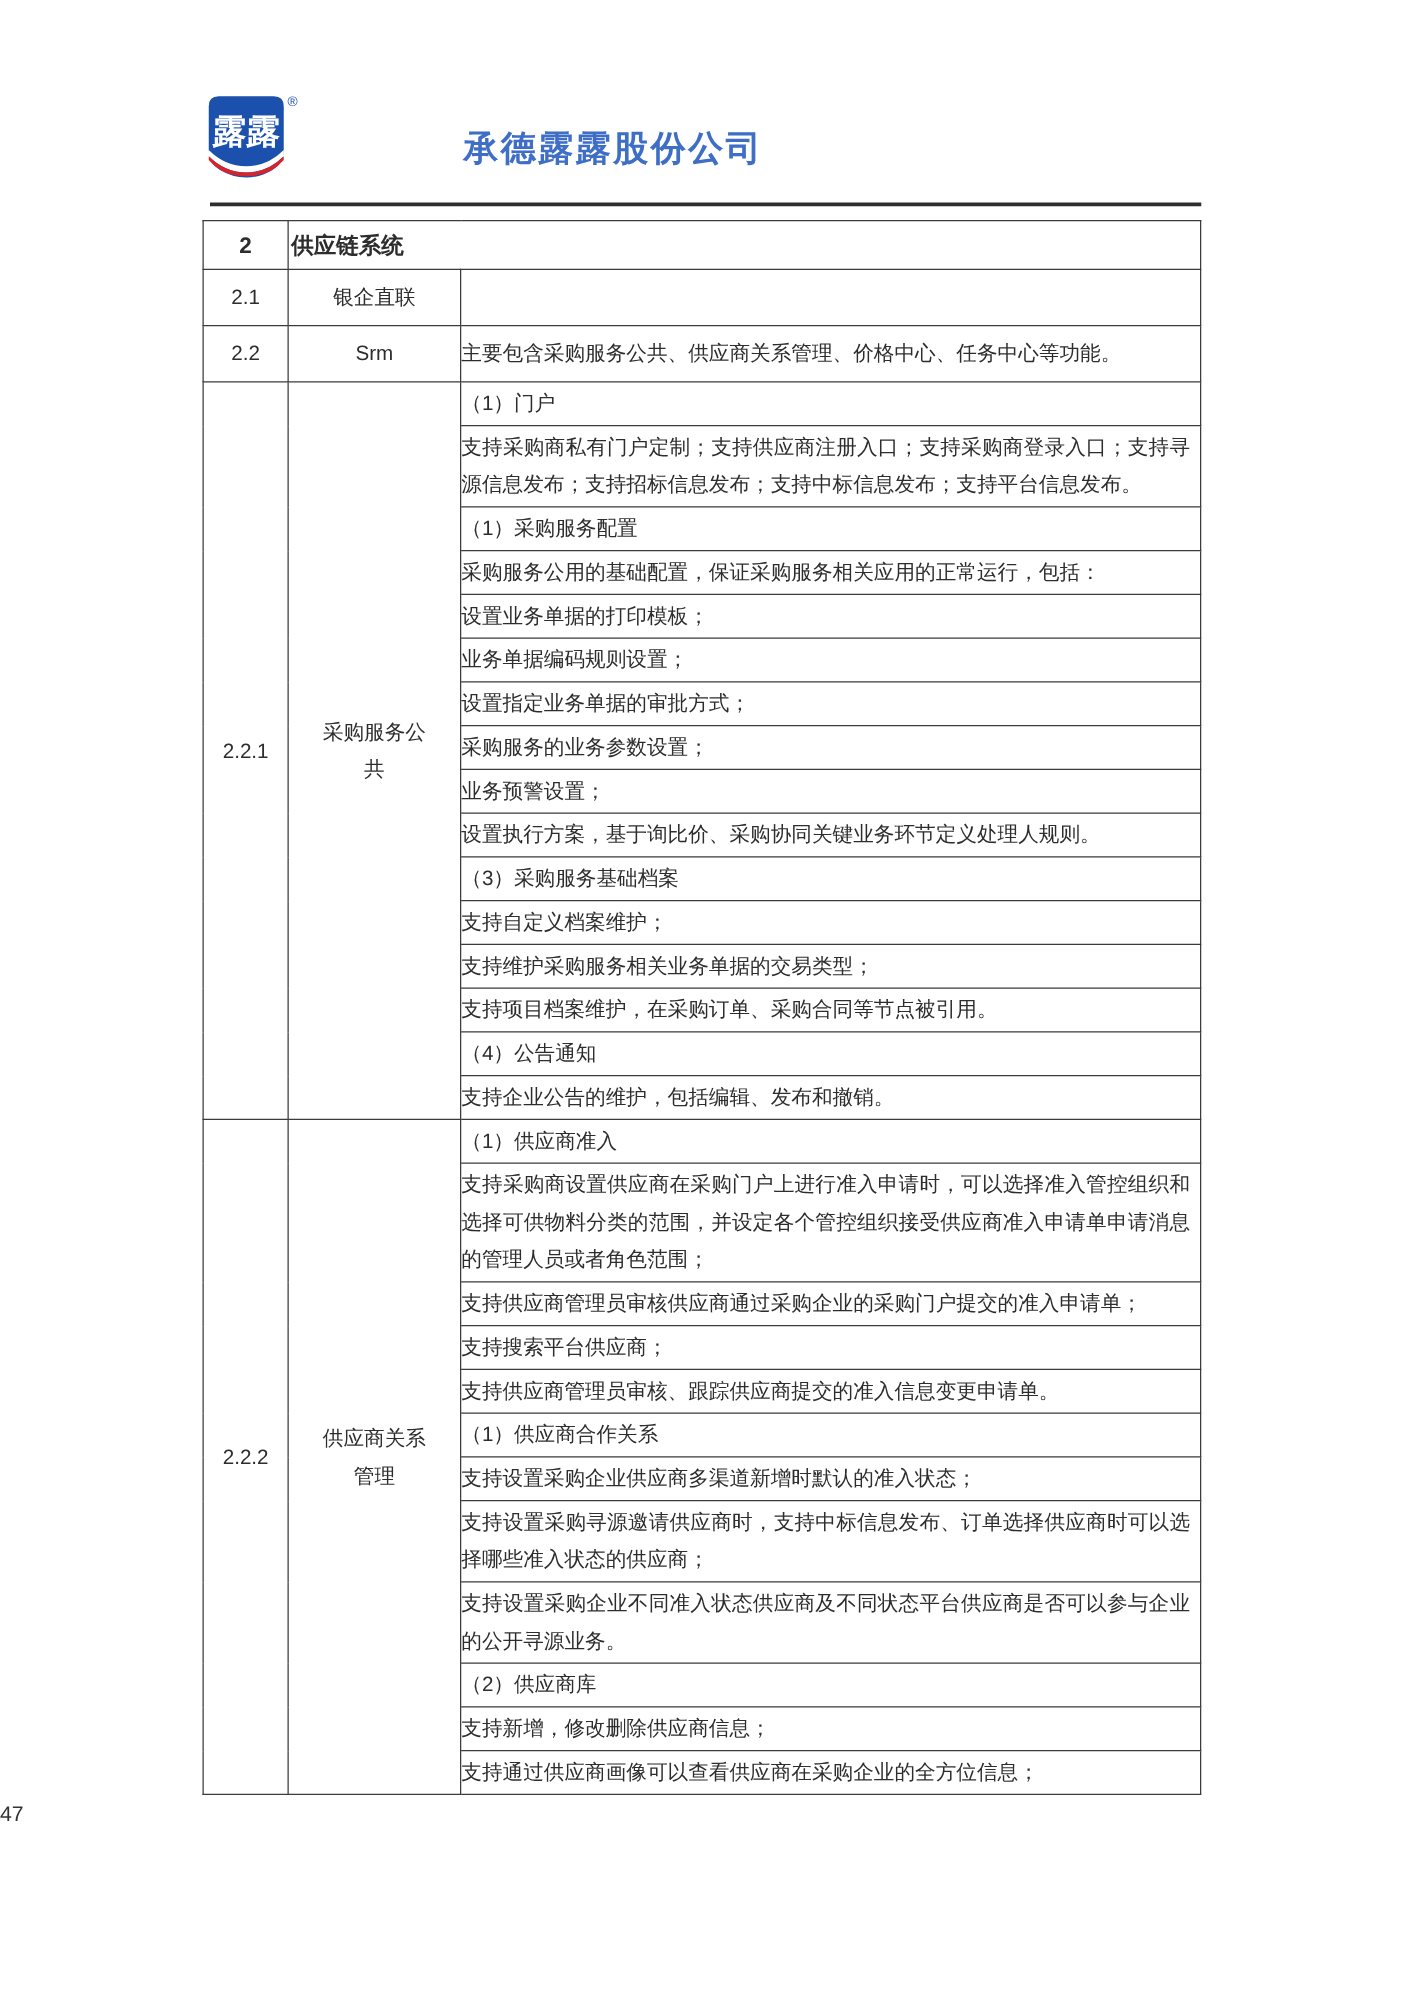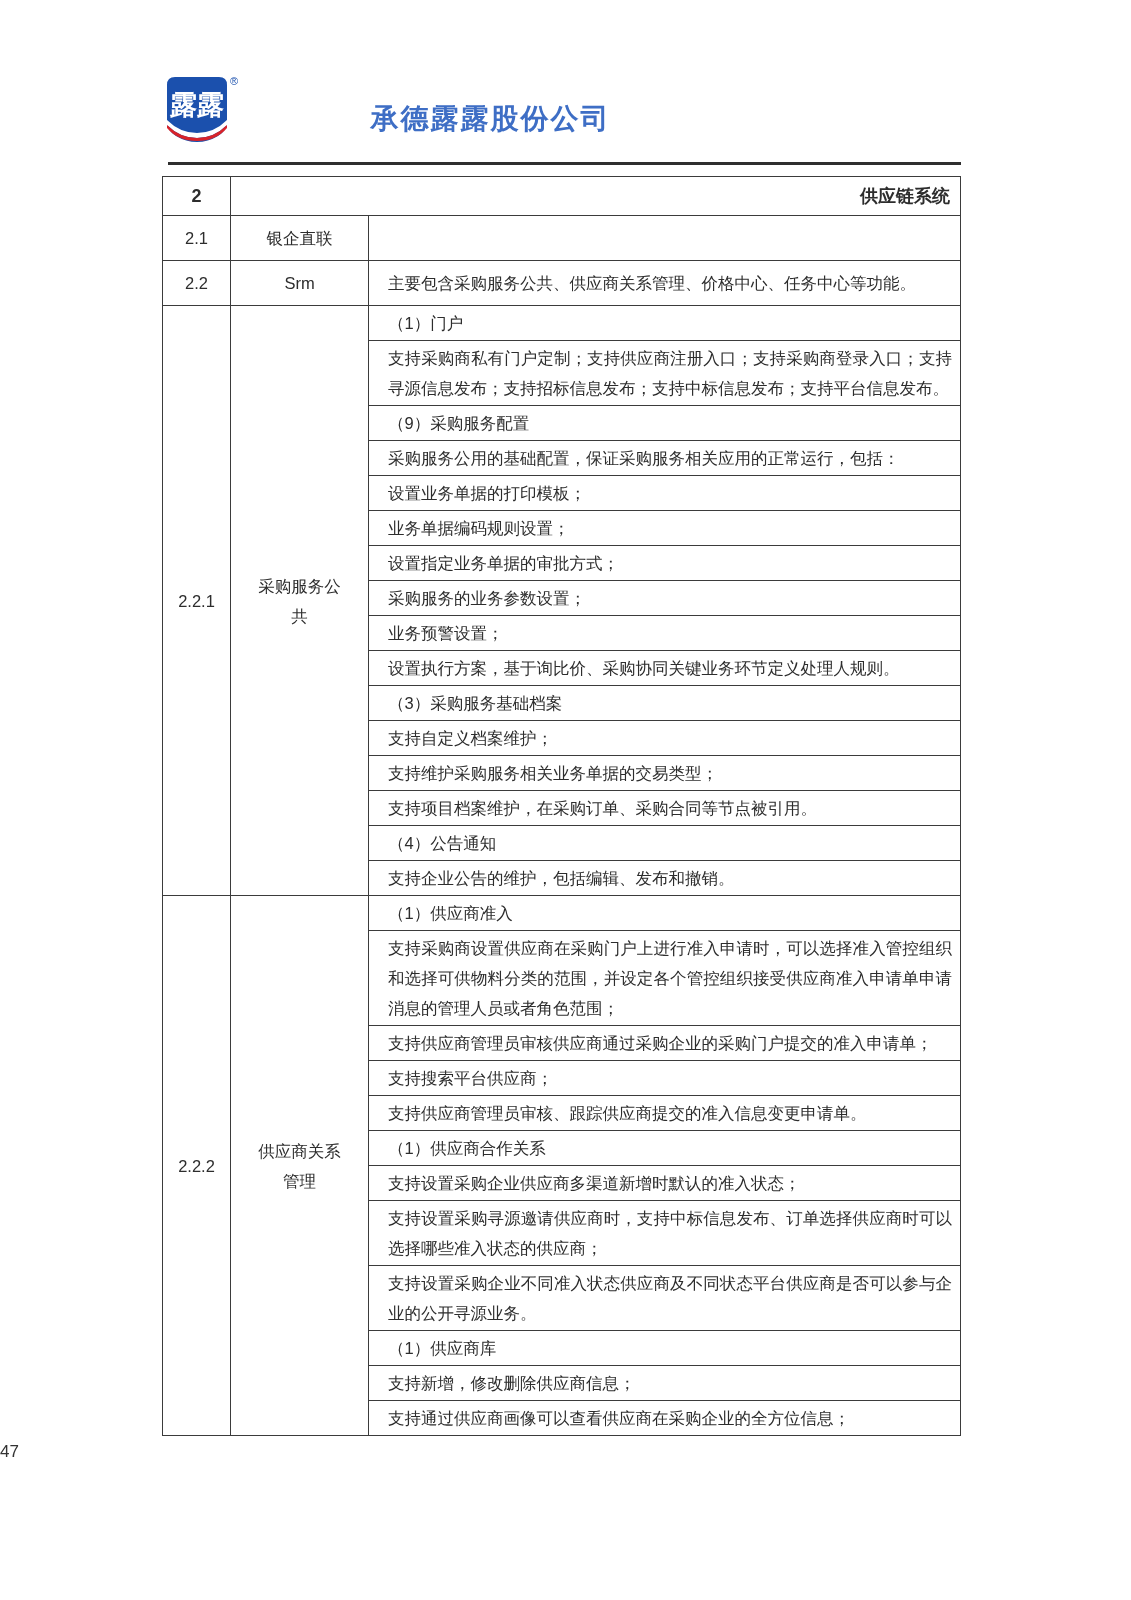--- a/index.html
+++ b/index.html
@@ -33,23 +33,23 @@
   .doc-table td {
     border: 1.5px solid #3b3b3b;
     padding: 2px 10px;
     font-size: 16.5px;
     line-height: 30px;
     vertical-align: middle;
     word-break: break-all;
   }
   .doc-table td.num   { text-align: center; }
   .doc-table td.label { text-align: center; }
-  .doc-table td.content { text-align: justify; padding-left: 19px; padding-right: 8px; }
+  .doc-table td.content { text-align: justify; padding-left: 0; padding-right: 8px; }
   tr.chapter-row td { font-weight: bold; font-size: 18px; padding-top: 4px; padding-bottom: 4px; }
-  tr.chapter-row td.chapter-title { text-align: right; padding-left: 2px; }
+  tr.chapter-row td.chapter-title { text-align: left; padding-left: 2px; }
   tr.simple-row td { padding-top: 7px; padding-bottom: 7px; }
   .label-wrap { max-width: 88px; margin: 0 auto; }
 
   
   .page-number {
     position: absolute; top: 1442px; left: 0; width: 1107px;
     text-align: left; font-size: 17px; color: #333;
   }
 </style>
 </head>
@@ -98,21 +98,21 @@
         <td class="num" rowspan="16">2.2.1</td>
         <td class="label" rowspan="16">
           <div class="label-wrap">采购服务公共</div>
         </td>
         <td class="content">（1）门户</td>
       </tr>
       <tr>
           <td class="content">支持采购商私有门户定制；支持供应商注册入口；支持采购商登录入口；支持寻源信息发布；支持招标信息发布；支持中标信息发布；支持平台信息发布。</td>
         </tr>
       <tr>
-          <td class="content">（9）采购服务配置</td>
+          <td class="content">（1）采购服务配置</td>
         </tr>
       <tr>
           <td class="content">采购服务公用的基础配置，保证采购服务相关应用的正常运行，包括：</td>
         </tr>
       <tr>
           <td class="content">设置业务单据的打印模板；</td>
         </tr>
       <tr>
           <td class="content">业务单据编码规则设置；</td>
         </tr>
@@ -172,21 +172,21 @@
       <tr>
           <td class="content">支持设置采购企业供应商多渠道新增时默认的准入状态；</td>
         </tr>
       <tr>
           <td class="content">支持设置采购寻源邀请供应商时，支持中标信息发布、订单选择供应商时可以选择哪些准入状态的供应商；</td>
         </tr>
       <tr>
           <td class="content">支持设置采购企业不同准入状态供应商及不同状态平台供应商是否可以参与企业的公开寻源业务。</td>
         </tr>
       <tr>
-          <td class="content">（1）供应商库</td>
+          <td class="content">（2）供应商库</td>
         </tr>
       <tr>
           <td class="content">支持新增，修改删除供应商信息；</td>
         </tr>
       <tr>
           <td class="content">支持通过供应商画像可以查看供应商在采购企业的全方位信息；</td>
         </tr>
     </tbody>
   </table>
 

